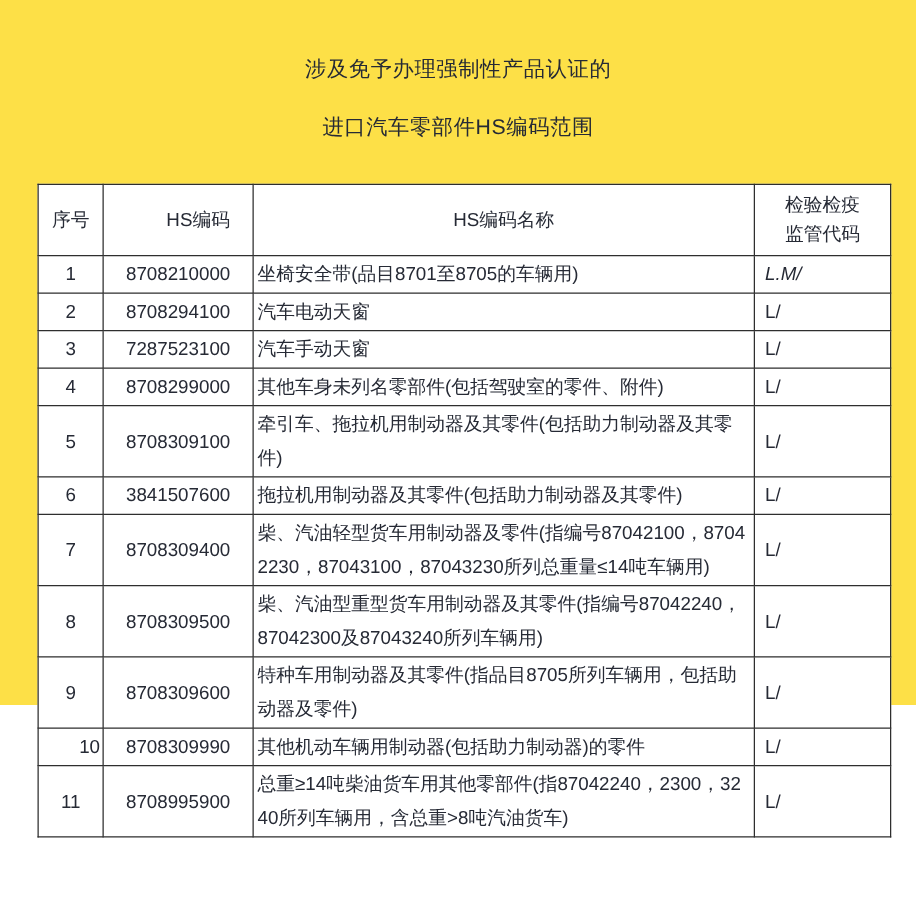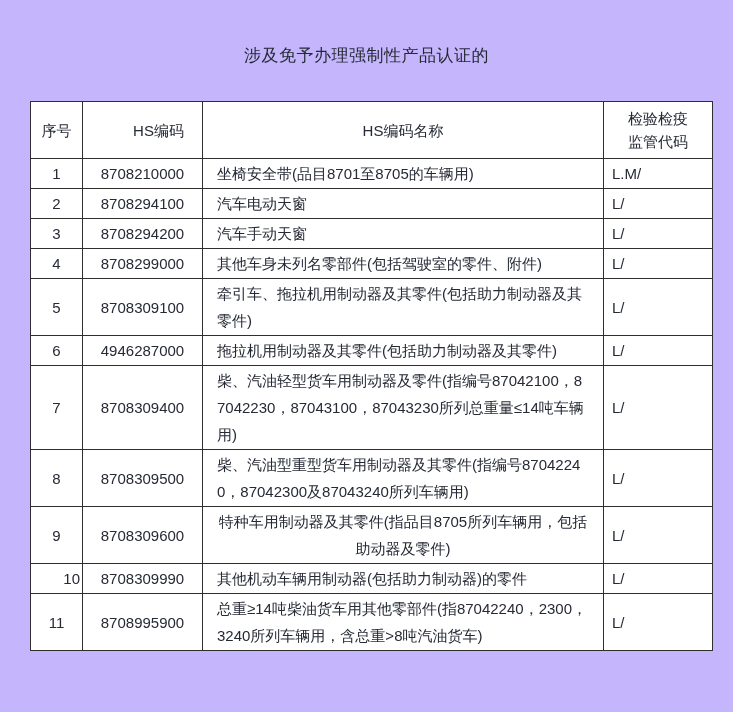--- a/index.html
+++ b/index.html
@@ -9,22 +9,22 @@
   body {
     width: 733px;
     height: 728px;
     background: #ffffff;
     font-family: "Liberation Sans", sans-serif;
     color: #262a35;
     overflow: hidden;
   }
   .page {
     width: 733px;
-    height: 712px;
-    background: #c4b5fd;
+    height: 564px;
+    background: #fde047;
   }
   .doc-title {
     padding-top: 47px;
   }
   .title-line {
     text-align: center;
     font-size: 17px;
     line-height: 17px;
     margin-bottom: 29px;
     letter-spacing: 0.5px;
@@ -47,21 +47,21 @@
   }
   .hs-table th {
     font-weight: normal;
     height: 54px;
     text-align: center;
     line-height: 23px;
     padding: 1px 4px;
   }
   .hs-table td {
     line-height: 27px;
-    padding: 1px 14px;
+    padding: 1px 3px;
   }
   td.td-no, td.td-code {
     text-align: center;
     padding: 1px 2px;
   }
   td.td-name {
     text-align: left;
     word-break: break-all;
   }
   td.td-ciq {
@@ -69,20 +69,21 @@
     padding-left: 8px;
   }
 </style>
 </head>
 <body style="color: rgb(38, 42, 53); background: rgb(255, 255, 255);">
 
 <div class="page">
 
   <div class="doc-title">
     <div class="title-line">涉及免予办理强制性产品认证的</div>
+    <div class="title-line">进口汽车零部件HS编码范围</div>
   </div>
 
   <table class="hs-table">
     <colgroup>
       <col class="c-no">
       <col class="c-code">
       <col class="c-name">
       <col class="c-ciq">
     </colgroup>
     <thead>
@@ -94,54 +95,54 @@
           <div>检验检疫</div>
           <div>监管代码</div>
         </th>
       </tr>
     </thead>
     <tbody>
   <tr>
     <td class="td-no" style="border-color: rgb(46, 46, 46);">1</td>
     <td class="td-code" style="border-color: rgb(46, 46, 46);">8708210000</td>
     <td class="td-name" style="border-color: rgb(46, 46, 46);">坐椅安全带(品目8701至8705的车辆用)</td>
-    <td class="td-ciq" style="border-color: rgb(46, 46, 46);">L.M/</td>
+    <td class="td-ciq" style="border-color: rgb(46, 46, 46); font-style: italic;">L.M/</td>
   </tr>
 
   <tr>
     <td class="td-no" style="border-color: rgb(46, 46, 46);">2</td>
     <td class="td-code" style="border-color: rgb(46, 46, 46);">8708294100</td>
     <td class="td-name" style="border-color: rgb(46, 46, 46);">汽车电动天窗</td>
     <td class="td-ciq" style="border-color: rgb(46, 46, 46);">L/</td>
   </tr>
 
   <tr>
     <td class="td-no" style="border-color: rgb(46, 46, 46);">3</td>
-    <td class="td-code" style="border-color: rgb(46, 46, 46);">8708294200</td>
+    <td class="td-code" style="border-color: rgb(46, 46, 46);">7287523100</td>
     <td class="td-name" style="border-color: rgb(46, 46, 46);">汽车手动天窗</td>
     <td class="td-ciq" style="border-color: rgb(46, 46, 46);">L/</td>
   </tr>
 
   <tr>
     <td class="td-no" style="border-color: rgb(46, 46, 46);">4</td>
     <td class="td-code" style="border-color: rgb(46, 46, 46);">8708299000</td>
     <td class="td-name" style="border-color: rgb(46, 46, 46);">其他车身未列名零部件(包括驾驶室的零件、附件)</td>
     <td class="td-ciq" style="border-color: rgb(46, 46, 46);">L/</td>
   </tr>
 
   <tr>
     <td class="td-no" style="border-color: rgb(46, 46, 46);">5</td>
     <td class="td-code" style="border-color: rgb(46, 46, 46);">8708309100</td>
     <td class="td-name" style="border-color: rgb(46, 46, 46);">牵引车、拖拉机用制动器及其零件(包括助力制动器及其零件)</td>
     <td class="td-ciq" style="border-color: rgb(46, 46, 46);">L/</td>
   </tr>
 
   <tr>
     <td class="td-no" style="border-color: rgb(46, 46, 46);">6</td>
-    <td class="td-code" style="border-color: rgb(46, 46, 46);">4946287000</td>
+    <td class="td-code" style="border-color: rgb(46, 46, 46);">3841507600</td>
     <td class="td-name" style="border-color: rgb(46, 46, 46);">拖拉机用制动器及其零件(包括助力制动器及其零件)</td>
     <td class="td-ciq" style="border-color: rgb(46, 46, 46);">L/</td>
   </tr>
 
   <tr>
     <td class="td-no" style="border-color: rgb(46, 46, 46);">7</td>
     <td class="td-code" style="border-color: rgb(46, 46, 46);">8708309400</td>
     <td class="td-name" style="border-color: rgb(46, 46, 46);">柴、汽油轻型货车用制动器及零件(指编号87042100，87042230，87043100，87043230所列总重量≤14吨车辆用)</td>
     <td class="td-ciq" style="border-color: rgb(46, 46, 46);">L/</td>
   </tr>
@@ -149,21 +150,21 @@
   <tr>
     <td class="td-no" style="border-color: rgb(46, 46, 46);">8</td>
     <td class="td-code" style="border-color: rgb(46, 46, 46); margin-left: 44px;">8708309500</td>
     <td class="td-name" style="border-color: rgb(46, 46, 46);">柴、汽油型重型货车用制动器及其零件(指编号87042240，87042300及87043240所列车辆用)</td>
     <td class="td-ciq" style="border-color: rgb(46, 46, 46);">L/</td>
   </tr>
 
   <tr>
     <td class="td-no" style="border-color: rgb(46, 46, 46);">9</td>
     <td class="td-code" style="border-color: rgb(46, 46, 46);">8708309600</td>
-    <td class="td-name" style="border-color: rgb(46, 46, 46); text-align: center;">特种车用制动器及其零件(指品目8705所列车辆用，包括助动器及零件)</td>
+    <td class="td-name" style="border-color: rgb(46, 46, 46);">特种车用制动器及其零件(指品目8705所列车辆用，包括助动器及零件)</td>
     <td class="td-ciq" style="border-color: rgb(46, 46, 46);">L/</td>
   </tr>
 
   <tr>
     <td class="td-no" style="border-color: rgb(46, 46, 46); text-align: right;">10</td>
     <td class="td-code" style="border-color: rgb(46, 46, 46);">8708309990</td>
     <td class="td-name" style="border-color: rgb(46, 46, 46);">其他机动车辆用制动器(包括助力制动器)的零件</td>
     <td class="td-ciq" style="border-color: rgb(46, 46, 46);">L/</td>
   </tr>
 

